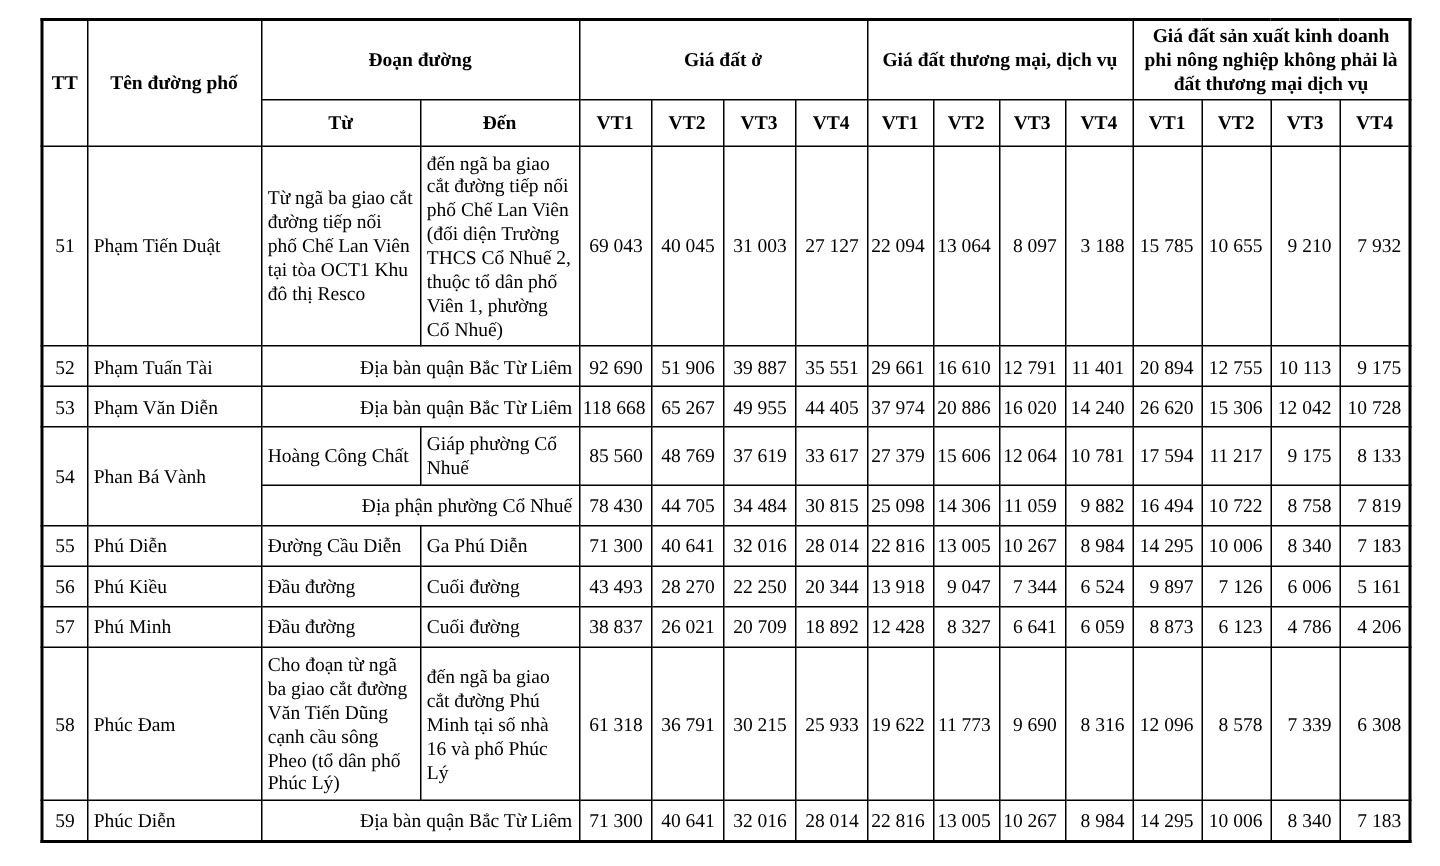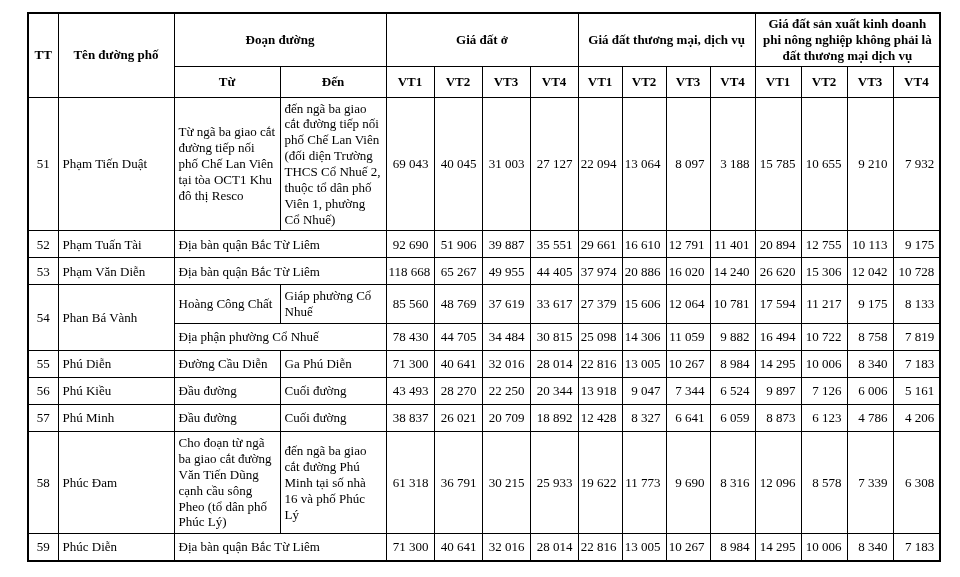--- a/index.html
+++ b/index.html
@@ -32,21 +32,21 @@
     font-weight: bold;
     text-align: center;
     padding: 2px 3px;
   }
   thead tr.hrow1 th { height: 53px; }
   thead tr.hrow2 th { height: 31px; }
   td { height: 27px; }
   td.tt   { text-align: center; padding: 2px 2px; }
   td.street { text-align: left; padding: 2px 4px; margin-left: 20px; }
   td.seg  { padding: 3px 4px; }
-  td.span-cell { text-align: left; padding: 2px 4px; }
+  td.span-cell { text-align: right; padding: 2px 4px; }
   td.num  { text-align: right; padding: 2px 5px 2px 2px; white-space: nowrap; }
   col.c-tt { width: 30px; }
   col.c-street { width: 116px; }
   col.c-from { width: 106px; }
   col.c-to { width: 106px; }
   col.c-o { width: 48px; }
   col.c-tm { width: 44px; }
   col.c-tm4 { width: 45px; }
   col.c-sx { width: 46px; }
   col.c-sx4 { width: 47px; }

